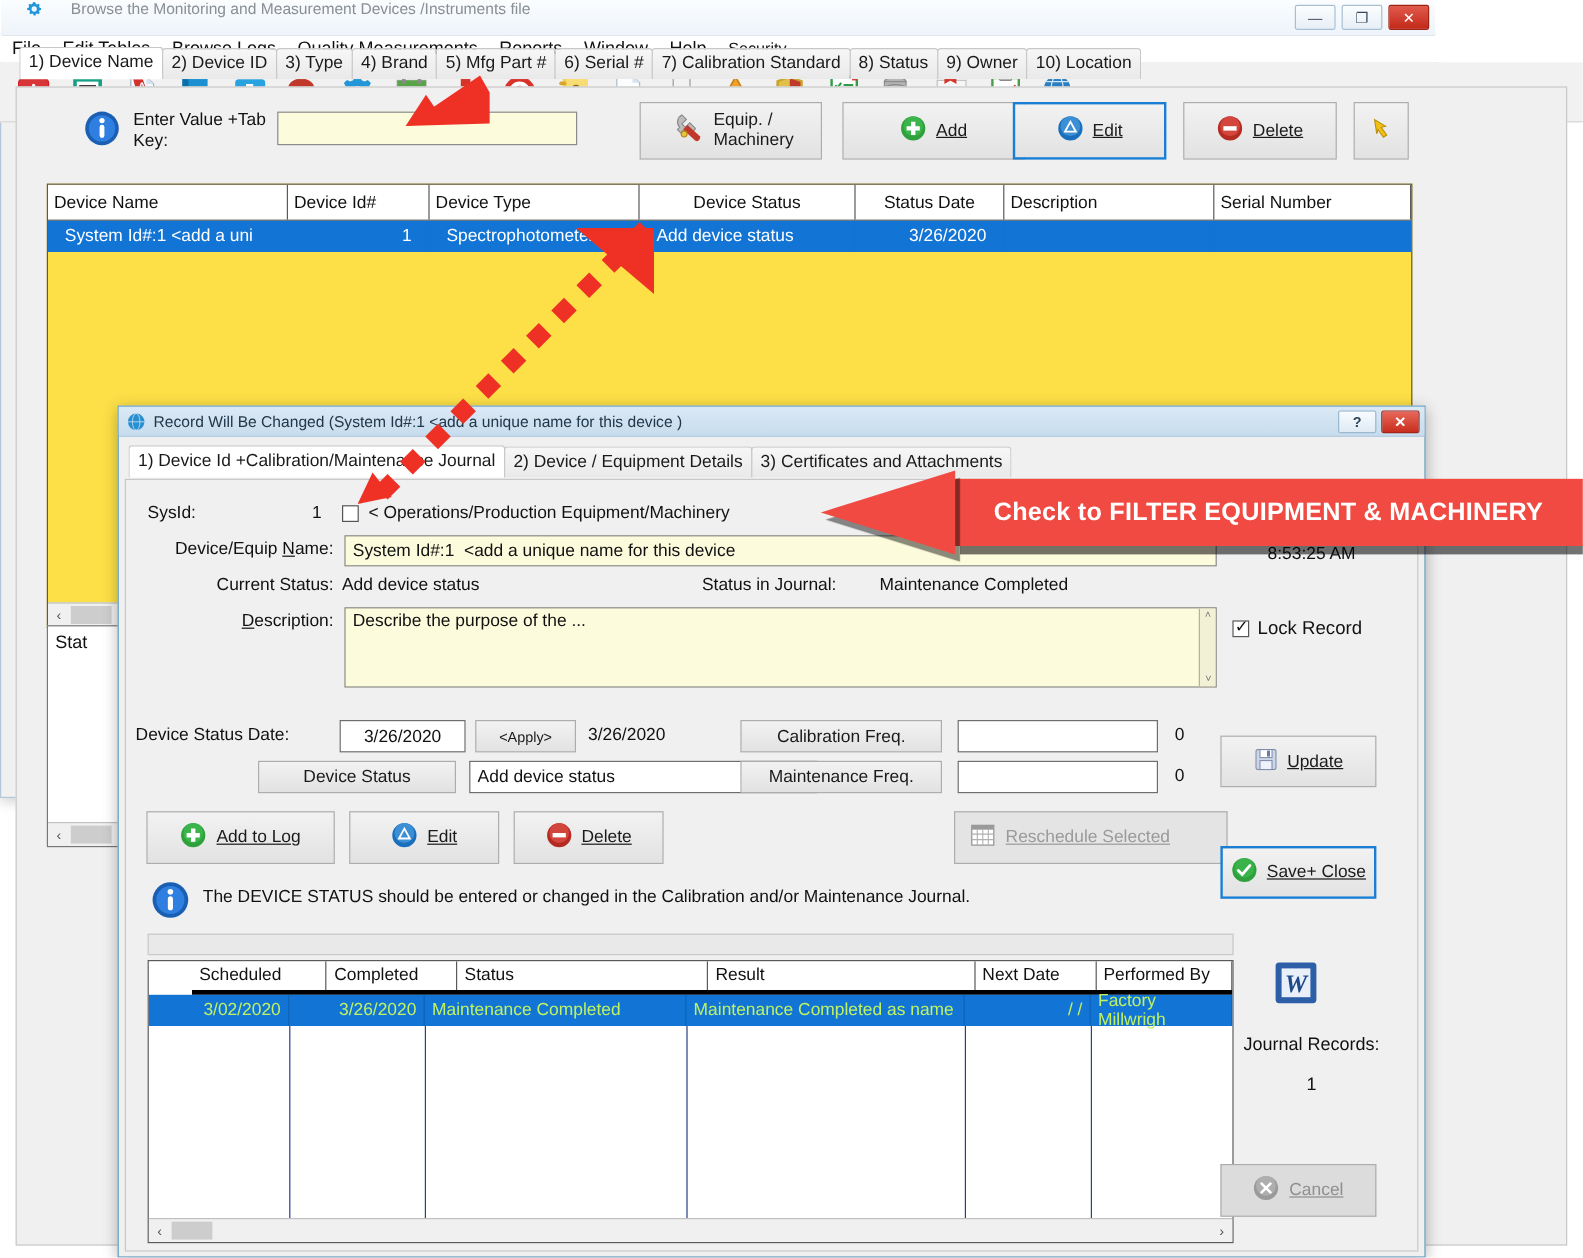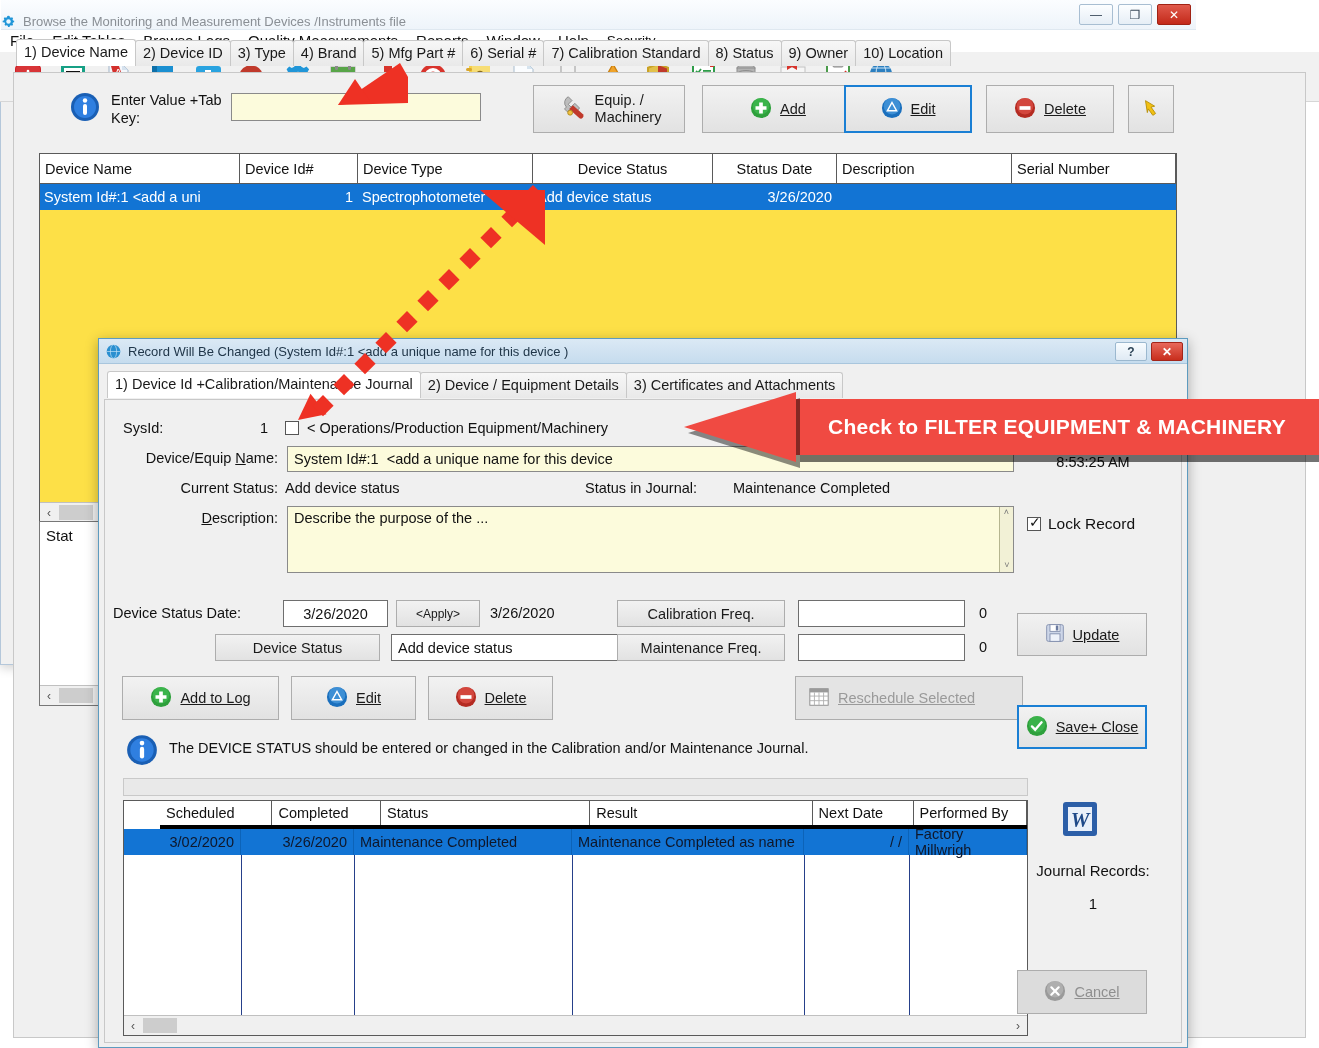--- a/index.html
+++ b/index.html
@@ -49,22 +49,23 @@
   #browse-window {
     left: 33px; top: 117px; width: 1197px; height: 665px;
     background: #f0f0f0;
     border: 1px solid #b4c7da;
     border-top: none;
     box-shadow: 0 3px 10px rgba(0,0,0,.18);
   }
   #browse-titlebar {
     height: 30px; background: linear-gradient(#fbfdff,#eef4fa);
     border-bottom: 1px solid #dfe8f0;
-    display: flex; align-items: flex-end; padding: 0 4px 0 0;
+    display: flex; align-items: flex-start; padding: 0 4px 0 20px;
     position: relative;
+    gap: 16px;
   }
   .bt-icon { width: 15px; height: 15px; margin-right: 7px; flex:0 0 auto; }
   .bt-text { font-size: 13px; color: #8a8f95; }
   .winbtns { position: absolute; right: 5px; top: 4px; display: flex; gap: 5px; }
   .winbtn {
     width: 34px; height: 21px; border: 1px solid #a8bed2;
     background: linear-gradient(#fcfeff,#e6eef6);
     display: flex; align-items: center; justify-content: center;
     font-size: 12px; color: #3a4a5a; border-radius: 2px;
   }
@@ -112,21 +113,21 @@
   .btn-undo  { position: absolute; left: 1114px; top: 4px; width: 46px; height: 48px; }
 
   
   .grid { position: absolute; left: 25px; top: 80px; width: 1138px; height: 370px;
           border: 1px solid #5a5a5a; background: #fde047; overflow: hidden; }
   .grid-head { display: flex; height: 30px; background: #fff; border-bottom: 1px solid #5a5a5a;}
   .grid-head .gc { border-right: 1px solid #5a5a5a; font-size: 14.5px; color: #111;
                    display: flex; align-items: center; padding: 0 5px; }
   .grid-row { display: flex; height: 26px; background: #1274d4; color: #fff; }
   .grid-row .gc { border-right: 1px solid #1274d4; font-size: 14.5px;
-                  display: flex; align-items: center; padding: 0 4px; }
+                  display: flex; align-items: center; padding: 0 14px; }
   .gc.num { justify-content: flex-end; }
   .gc.ctr { justify-content: flex-end; }
 
   .hscroll { position: absolute; left: 0; bottom: 0; width: 100%; height: 20px;
              background: #f0f0f0; border-top: 1px solid #c0c0c0;
              display: flex; align-items: center; }
   .hscroll .arrow { width: 18px; text-align: center; font-size: 12px; color:#555; }
   .hscroll .thumb { width: 34px; height: 15px; background: #cdcdcd; margin-left: 1px; }
 
   
@@ -172,21 +173,21 @@
 
   
   .rpanel { position: absolute; right: 8px; top: 0; width: 160px; height: 100%; }
 
   
   .jgrid { position: absolute; left: 18px; top: 400px; width: 905px; height: 236px;
            border: 1px solid #5a5a5a; background: #fff; overflow: hidden; }
   .jgrid-head { display:flex; height: 28px; border-bottom: 4px solid #000000; margin-left: 36px; }
   .jgrid-head .gc { border-right: 1px solid #5a5a5a; font-size: 14.5px; color:#111;
                     display:flex; align-items:center; padding: 0 6px; }
-  .jgrid-row { display:flex; height: 26px; background:#1274d4; color:#0f172a; }
+  .jgrid-row { display:flex; height: 26px; background:#1274d4; color:#bef264; }
   .jgrid-row .gc { border-right: 1px solid #0c63b8; font-size: 14.5px;
                    display:flex; align-items:center; padding: 0 6px; }
   .jbody-lines { position:absolute; left:0; top: 54px; right:0; bottom: 20px; }
   .jbody-lines i { position:absolute; top:0; bottom:0; width:1px; background:#26408a; }
 
   
   #callout {
     position: absolute; left: 684px; top: 392px; width: 636px; height: 70px;
     pointer-events: none; z-index: 60;
   }

